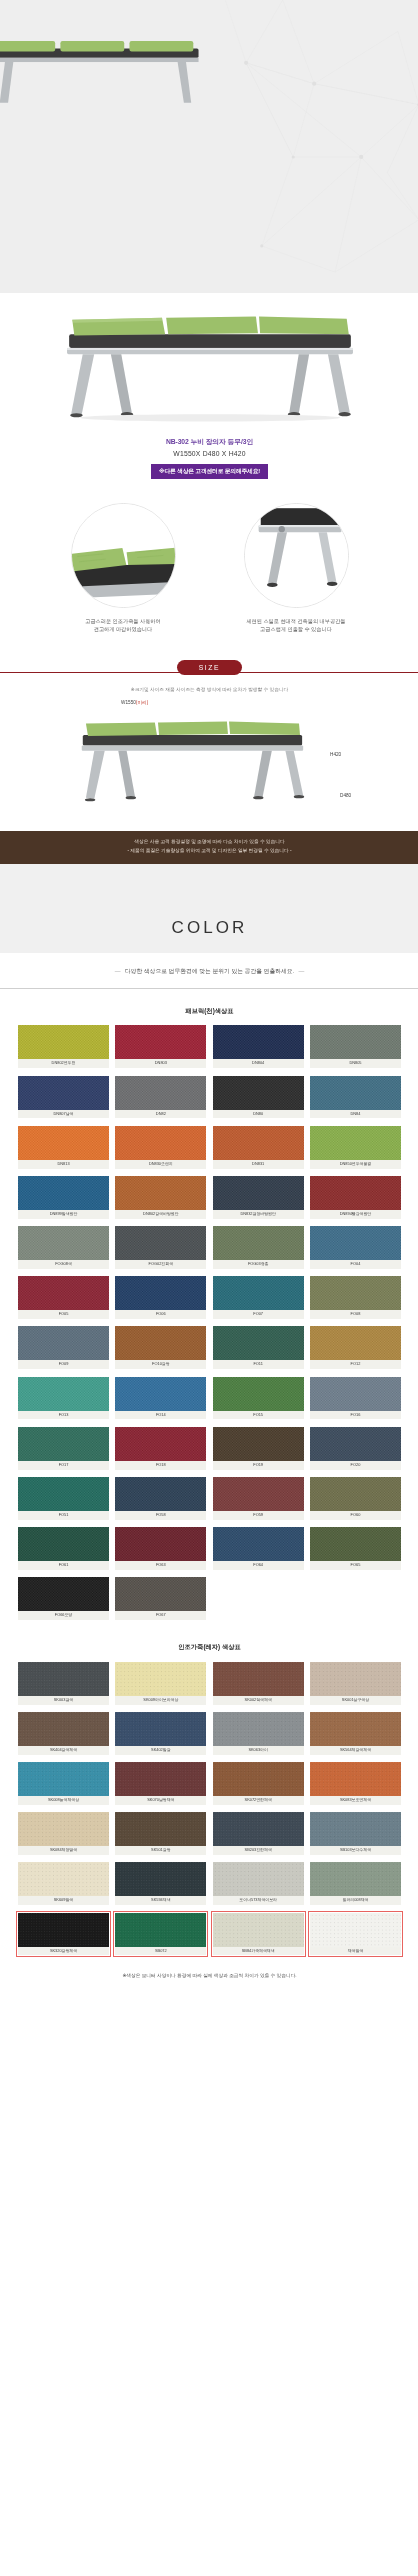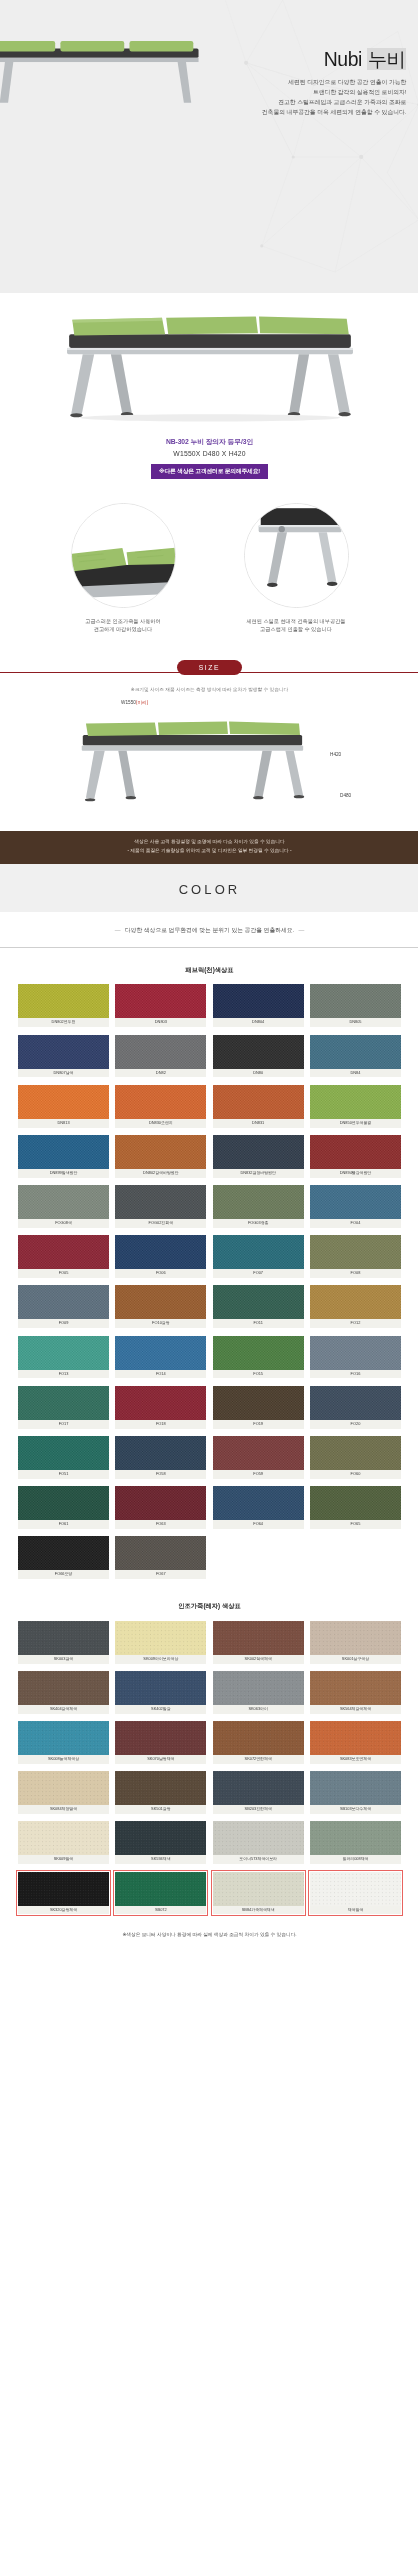--- a/index.html
+++ b/index.html
@@ -164,24 +164,25 @@
     padding:7.3px 0;
   }
 
   
   .color-head {
     background:#f0f0f0;
     text-align:center;
     padding:18px 0 15.7px 0;
   }
   .color-head h2 {
-    font-size:13px;
+    font-size:17px;
     letter-spacing:3.1px;
     font-weight:400;
     color:#333;
+    margin-top:36px;
   }
   .color-sub {
     background:#fff;
     text-align:center;
     font-size:5.8px;
     color:#4a4a4a;
     padding:13.6px 0 12.6px 0;
   }
   .color-sub .dash { color:#999; margin:0 4.2px; }
   .sub-rule { height:0.5px; background:#cfcfcf; margin:0 0 0 0; }
@@ -262,32 +263,20 @@
       <g fill="#d5d5d5">
         <circle cx="600" cy="160" r="4"></circle>
         <circle cx="470" cy="120" r="4"></circle>
         <circle cx="690" cy="300" r="4"></circle>
         <circle cx="560" cy="300" r="3"></circle>
         <circle cx="800" cy="200" r="3"></circle>
         <circle cx="500" cy="470" r="3"></circle>
       </g>
     </svg>
 
-    <div class="hero-copy">
-      <div class="hero-brand">
-        <span>Nubi</span>
-        <span class="kr">누비</span>
-      </div>
-      <div class="hero-desc">
-        <div>세련된 디자인으로 다양한 공간 연출이 가능한</div>
-        <div>트랜디한 감각의 실용적인 로비의자!</div>
-        <div>견고한 스틸프레임과 고급스러운 가죽과의 조화로</div>
-        <div>건축물의 내부공간을 더욱 세련되게 연출할 수 있습니다.</div>
-      </div>
-    </div>
 
     <svg style="position:absolute;left:-15.7px;top:41px;" width="225" height="63" viewBox="0 0 430 120">
       <rect x="10" y="14" width="400" height="18" rx="3" fill="#3a3a3a"></rect>
       <rect x="14" y="0" width="122" height="20" rx="4" fill="#9cc06a"></rect>
       <rect x="146" y="0" width="122" height="20" rx="4" fill="#9cc06a"></rect>
       <rect x="278" y="0" width="122" height="20" rx="4" fill="#9cc06a"></rect>
       <rect x="10" y="32" width="400" height="8" fill="#b9bdc0"></rect>
       <path d="M40 40 L30 118 L46 118 L56 40 Z" fill="#b9bdc0"></path>
       <path d="M370 40 L382 118 L396 118 L386 40 Z" fill="#b9bdc0"></path>
     </svg>

